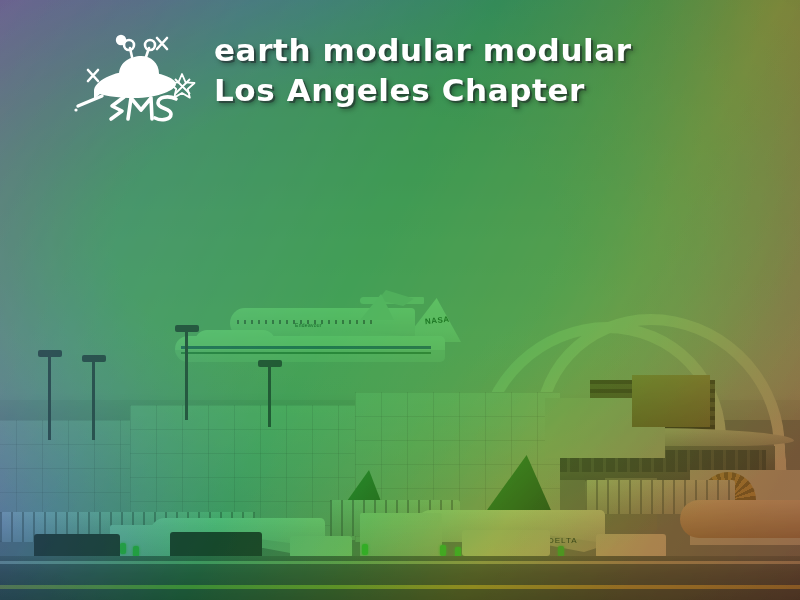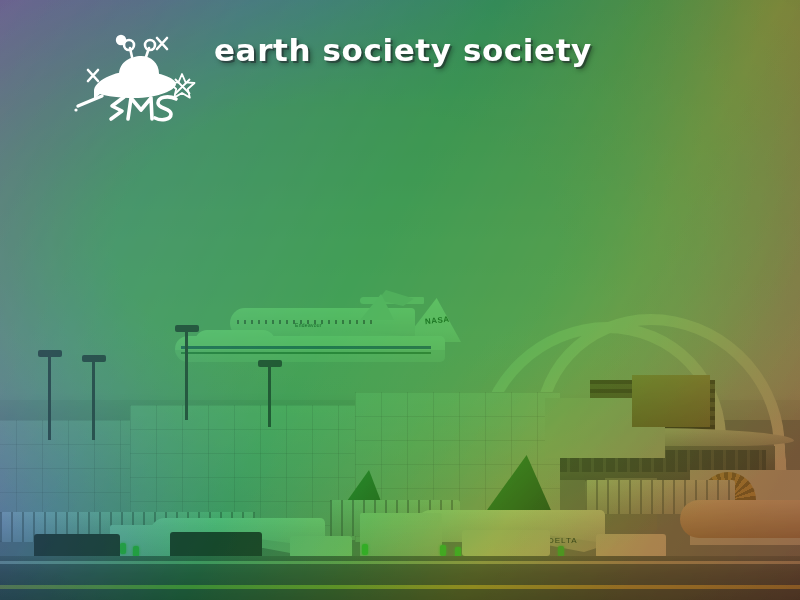--- a/index.html
+++ b/index.html
@@ -356,20 +356,21 @@
 
         <g stroke="#fff" stroke-width="3.6" fill="none" stroke-linecap="round" stroke-linejoin="round">
           <path d="M52 71 L40 80 L50 85 L39 93"></path>
           <path d="M56 93 L59 72 L69 84 L79 72 L80 93"></path>
           <path d="M104 73 C96 69 86 71 86 77 C86 83 99 82 99 88 C99 94 89 95 83 92"></path>
         </g>
       </svg>
     </div>
 
     <div class="org">
-      <div class="org-line l1">earth society society</div>
+      <div class="org-line l1">earth modular modular</div>
+      <div class="org-line l2">Los Angeles Chapter</div>
     </div>
 
     <div class="headline">
       <span class="headline-inner">LIVE STREAM TAKEOVER</span>
     </div>
   </div>
 </div>
 
 </body></html>

